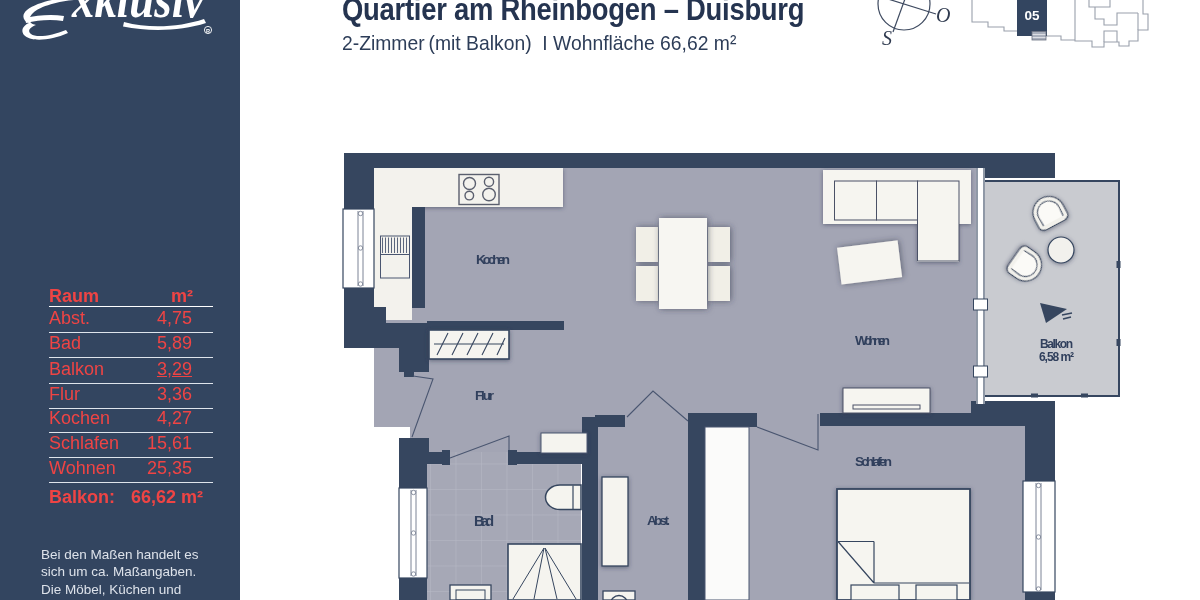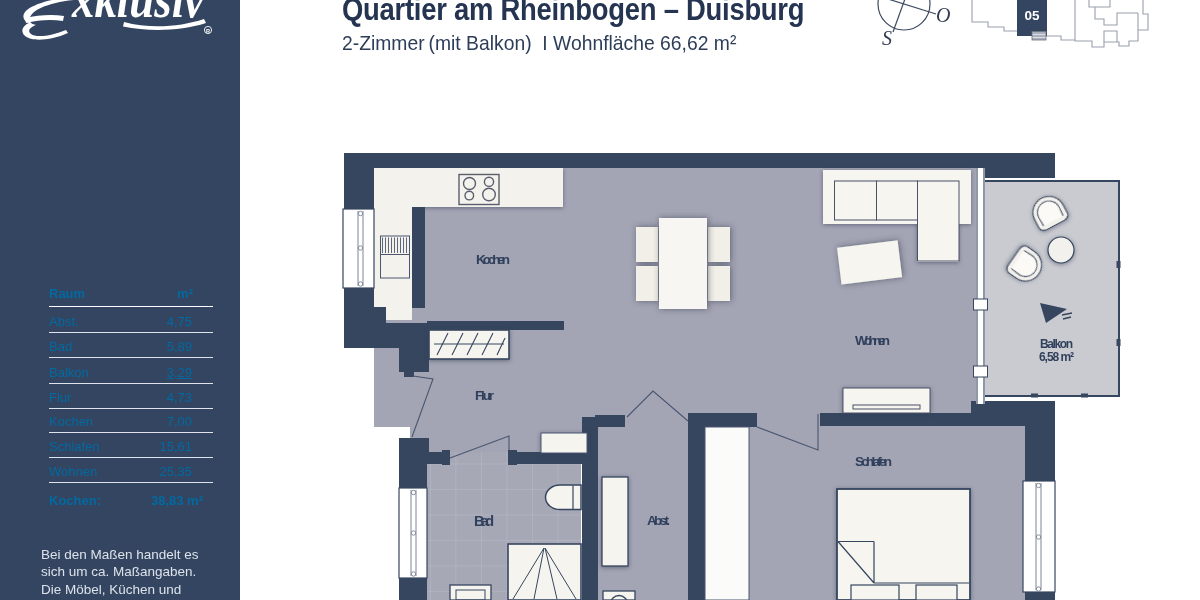--- a/index.html
+++ b/index.html
@@ -18,56 +18,56 @@
     <path d="M74,0 C60,1 40,6 33,13 C27,19 29,24 36,25 C30,27 27,31 31,34 C36,38 52,36 66,30 L68,33 C50,41 30,42 24,35 C20,30 24,25 29,23 C23,21 21,15 27,10 C37,2 58,-2 74,-3 Z"></path>
     <path d="M25,18 C38,15 52,14 64,16 L63,21 C51,19 38,20 26,23 Z"></path>
     <path d="M124,22 C150,29 180,27 204,19 L206,23 C181,31 150,32 123,26.5 Z"></path>
   </g>
   <g fill="none" stroke="#ffffff" stroke-width="0.9">
     <circle cx="208" cy="30" r="3.6"></circle>
   </g>
   <text x="208" y="32.8" font-size="5.6" fill="#ffffff" text-anchor="middle" font-weight="bold">R</text>
 </svg>
 
-<div class="abs" style="left:49px;top:286px;width:164px;color:#0369a1;font-size:13px;">
+<div class="abs" style="left:49px;top:286px;width:164px;color:#ef4444;font-size:18px;">
   <div style="display:flex;justify-content:space-between;font-weight:bold;height:20px;border-bottom:1.5px solid #ffffff;">
       <span>Raum</span>
       <span style="padding-right:20px;">m²</span>
     </div>
   <div style="display:flex;justify-content:space-between;align-items:flex-end;height:26px;border-bottom:1px solid #dfe4ec;padding-bottom:3px;box-sizing:border-box;">
       <span>Abst.</span>
       <span style="padding-right:21px;margin-left:16px;">4,75</span>
     </div>
   <div style="display:flex;justify-content:space-between;align-items:flex-end;height:25px;border-bottom:1px solid #dfe4ec;padding-bottom:3px;box-sizing:border-box;">
       <span>Bad</span>
       <span style="padding-right:21px;text-align:center;">5,89</span>
     </div>
   <div style="display:flex;justify-content:space-between;align-items:flex-end;height:26px;border-bottom:1px solid #dfe4ec;padding-bottom:3px;box-sizing:border-box;">
       <span>Balkon</span>
       <span style="padding-right:21px;text-decoration:underline;">3,29</span>
     </div>
   <div style="display:flex;justify-content:space-between;align-items:flex-end;height:25px;border-bottom:1px solid #dfe4ec;padding-bottom:3px;box-sizing:border-box;">
       <span>Flur</span>
-      <span style="padding-right:21px;">4,73</span>
+      <span style="padding-right:21px;">3,36</span>
     </div>
   <div style="display:flex;justify-content:space-between;align-items:flex-end;height:24px;border-bottom:1px solid #dfe4ec;padding-bottom:3px;box-sizing:border-box;">
       <span>Kochen</span>
-      <span style="padding-right:21px;">7,00</span>
+      <span style="padding-right:21px;">4,27</span>
     </div>
   <div style="display:flex;justify-content:space-between;align-items:flex-end;height:25px;border-bottom:1px solid #dfe4ec;padding-bottom:3px;box-sizing:border-box;">
       <span>Schlafen</span>
       <span style="padding-right:21px;">15,61</span>
     </div>
   <div style="display:flex;justify-content:space-between;align-items:flex-end;height:25px;border-bottom:1px solid #dfe4ec;padding-bottom:3px;box-sizing:border-box;">
       <span>Wohnen</span>
       <span style="padding-right:21px;">25,35</span>
     </div>
   <div style="display:flex;justify-content:space-between;align-items:flex-end;height:25px;font-weight:bold;">
-      <span>Kochen:</span>
-      <span style="padding-right:10px;">38,83 m²</span>
+      <span>Balkon:</span>
+      <span style="padding-right:10px;">66,62 m²</span>
     </div>
 </div>
 
 <div class="abs" style="left:41px;top:546px;width:190px;color:#dde2ea;font-size:13.5px;line-height:17.3px;">Bei den Maßen handelt es<br>sich um ca. Maßangaben.<br>Die Möbel, Küchen und<br>Sanitäreinrichtungen sind</div>
 
 <div class="abs" style="left:342px;top:-6px;font-size:31px;line-height:32px;font-weight:bold;color:#253450;letter-spacing:-0.3px;transform:scaleX(0.885);transform-origin:0 0;white-space:nowrap;">Quartier am Rheinbogen – Duisburg</div>
 
 <div class="abs" style="left:342px;top:31px;font-size:21px;color:#2d3d58;transform:scaleX(0.92);transform-origin:0 0;white-space:nowrap;">2-Zimmer (mit Balkon) &nbsp;I&nbsp;Wohnfläche 66,62 m²</div>
 
 <svg class="abs" style="left:0;top:0;" width="1200" height="600" viewBox="0 0 1200 600">

